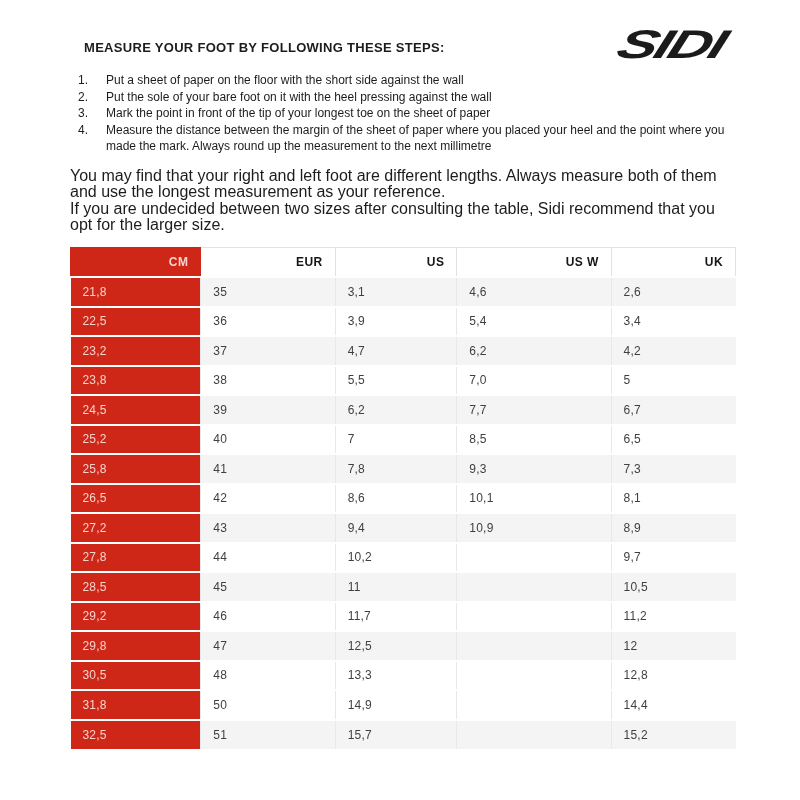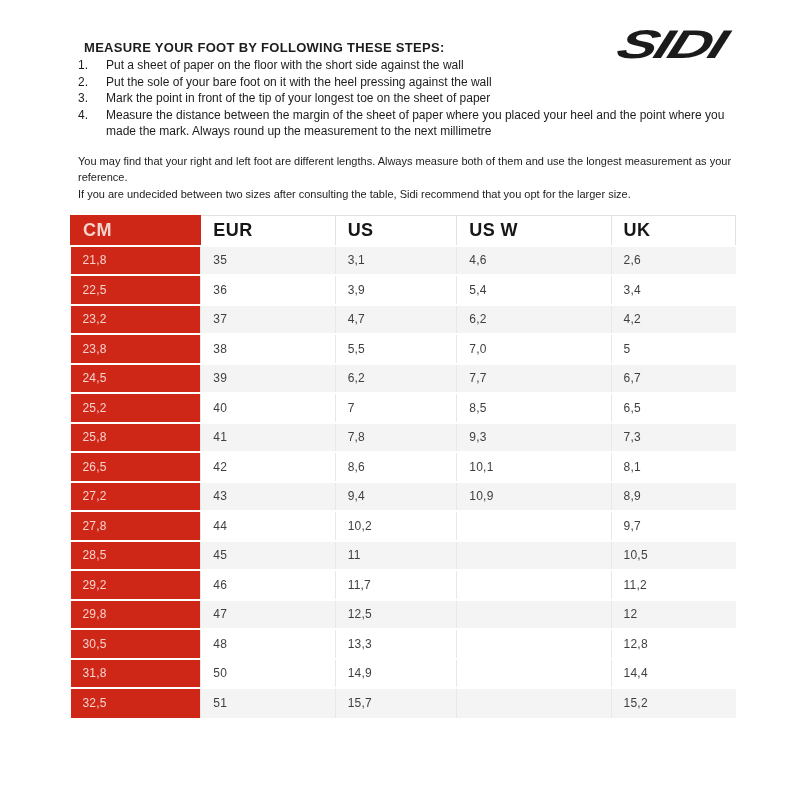--- a/index.html
+++ b/index.html
@@ -10,29 +10,29 @@
     --red-cell-text:#f6d3cc;
     --ink:#1c1c1c;
     --cell-ink:#3f3f3f;
   }
   *{margin:0;padding:0;box-sizing:border-box;}
   html,body{width:800px;height:800px;background:#ffffff;overflow:hidden;}
   body{font-family:"Liberation Sans",sans-serif;color:var(--ink);position:relative;}
   .page{position:relative;width:800px;height:800px;padding:40px 64px 0 70px;}
   .logo-wrap{position:absolute;top:20px;right:36px;width:156px;height:48px;}
   .warning{color:var(--warning-red);font-weight:bold;font-size:12.5px;letter-spacing:.4px;margin-bottom:19px;}
-  .heading{font-size:13px;font-weight:bold;letter-spacing:.3px;margin-bottom:2px;padding-left:14px;}
+  .heading{font-size:13px;font-weight:bold;letter-spacing:.3px;margin-bottom:17px;padding-left:14px;}
   .steps{list-style:none;counter-reset:step;font-size:12px;line-height:16.5px;}
   .steps li{counter-increment:step;position:relative;padding-left:36px;}
   .steps li::before{content:counter(step) ".";position:absolute;left:8px;}
-  .notes{margin-top:13px;font-size:11px;line-height:16.5px;margin-left:8px;}
+  .notes{margin-top:13px;font-size:16px;line-height:16.5px;}
   .notes p{margin:0;}
   table.size-table{width:100%;border-collapse:collapse;table-layout:fixed;margin-top:13px;}
   col.c-cm{width:19.6%;} col.c-eur{width:20.2%;} col.c-us{width:18.3%;} col.c-usw{width:23.2%;} col.c-uk{width:18.7%;}
-  th{height:30px;text-align:left;padding:0 12px;font-size:18px;font-weight:bold;letter-spacing:.4px;
+  th{height:30px;text-align:right;padding:0 12px;font-size:12px;font-weight:bold;letter-spacing:.4px;
      color:#161616;border:1px solid var(--grid);background:#ffffff;}
   th.cm{background:var(--red);color:var(--red-cell-text);border-color:var(--red);}
   td{height:29.5px;padding:0 12px;font-size:12px;color:var(--cell-ink);letter-spacing:.2px;
      border-top:2px solid #ffffff;border-left:1px solid #e8e8e8;background:#ffffff;}
   td:first-child{border-left:none;}
   tr.alt td{background:var(--row-alt);}
   td.cm{background:var(--red) !important;color:var(--red-cell-text);}
 </style>
 </head>
 <body>

